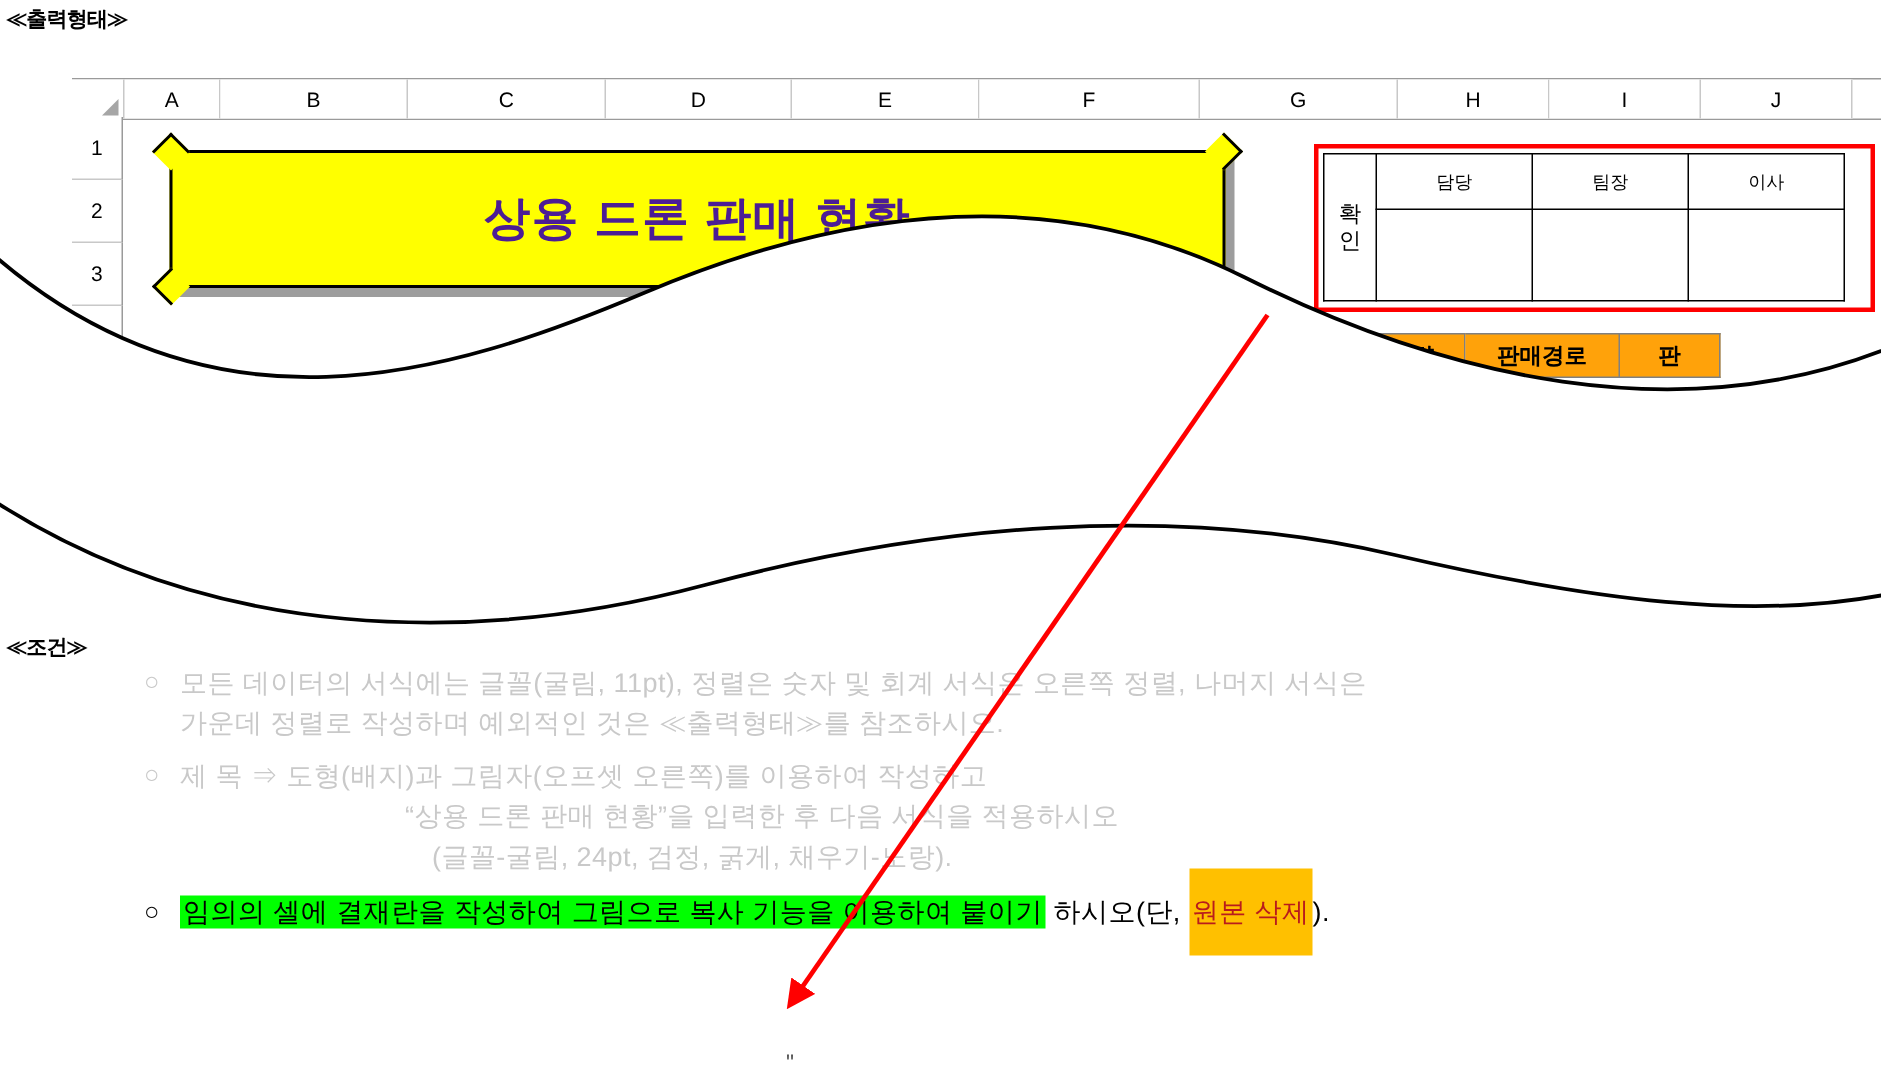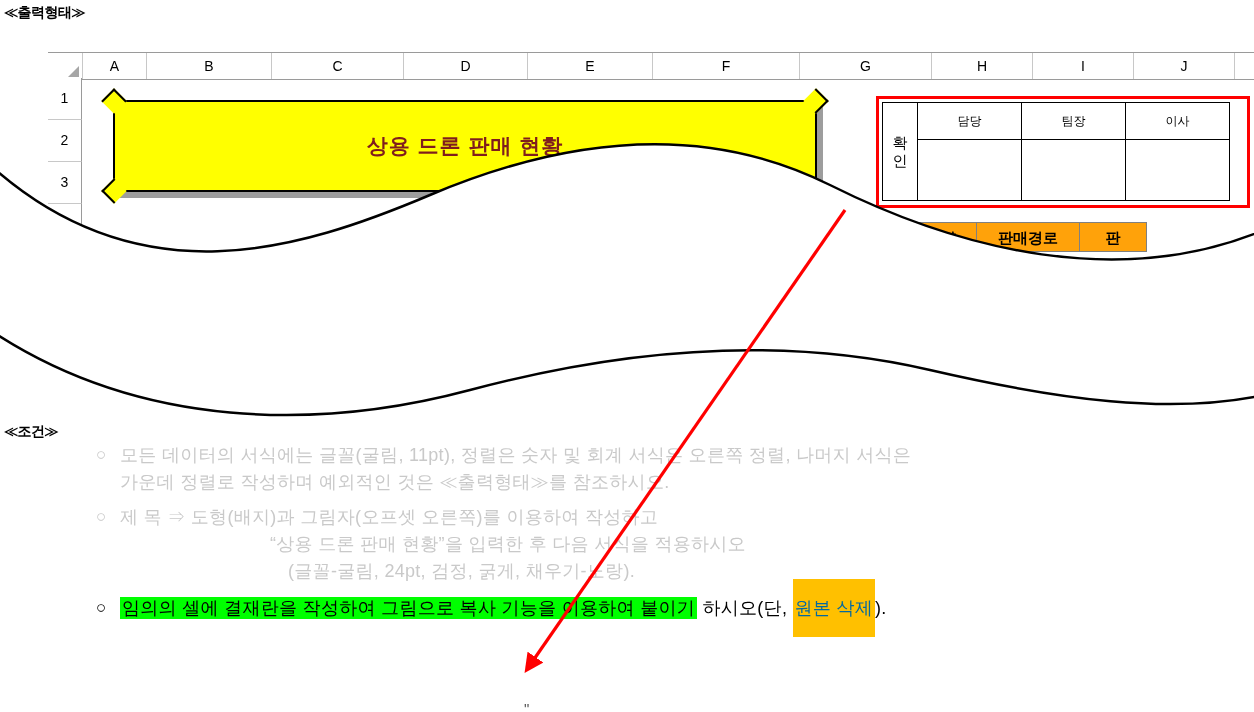--- a/index.html
+++ b/index.html
@@ -107,24 +107,24 @@
     height: 16px;
     background: #ffff00;
     border: 2px solid #000;
     transform: rotate(45deg);
   }
   .notch.tl { left: -10px; top: -10px; border-right: none; border-bottom: none; }
   .notch.tr { right: -10px; top: -10px; border-left: none; border-bottom: none; }
   .notch.bl { left: -10px; bottom: -10px; border-right: none; border-top: none; }
   .notch.br { right: -10px; bottom: -10px; border-left: none; border-top: none; }
   .title-text {
-    font-size: 21px;
+    font-size: 31px;
     font-weight: bold;
     letter-spacing: 1px;
-    color: #7f1d1d;
+    color: #4c1d95;
     white-space: nowrap;
   }
 
   
   .approval-wrap {
     position: absolute;
     left: 876px;
     top: 96px;
     width: 374px;
     height: 112px;
@@ -233,21 +233,21 @@
 
   .cond-item.last { color: #000; }
   .cond-item.last .cond-bullet { color: #000; }
   .hl-green {
     background: #00ff00;
     color: #000;
     padding: 1px 2px;
   }
   .hl-orange {
     background: #ffc000;
-    color: #0369a1;
+    color: #b91c1c;
     padding: 19px 2px;
   }
 
   
   .arrow-svg {
     position: absolute;
     left: 0;
     top: 0;
     width: 1254px;
     height: 712px;

